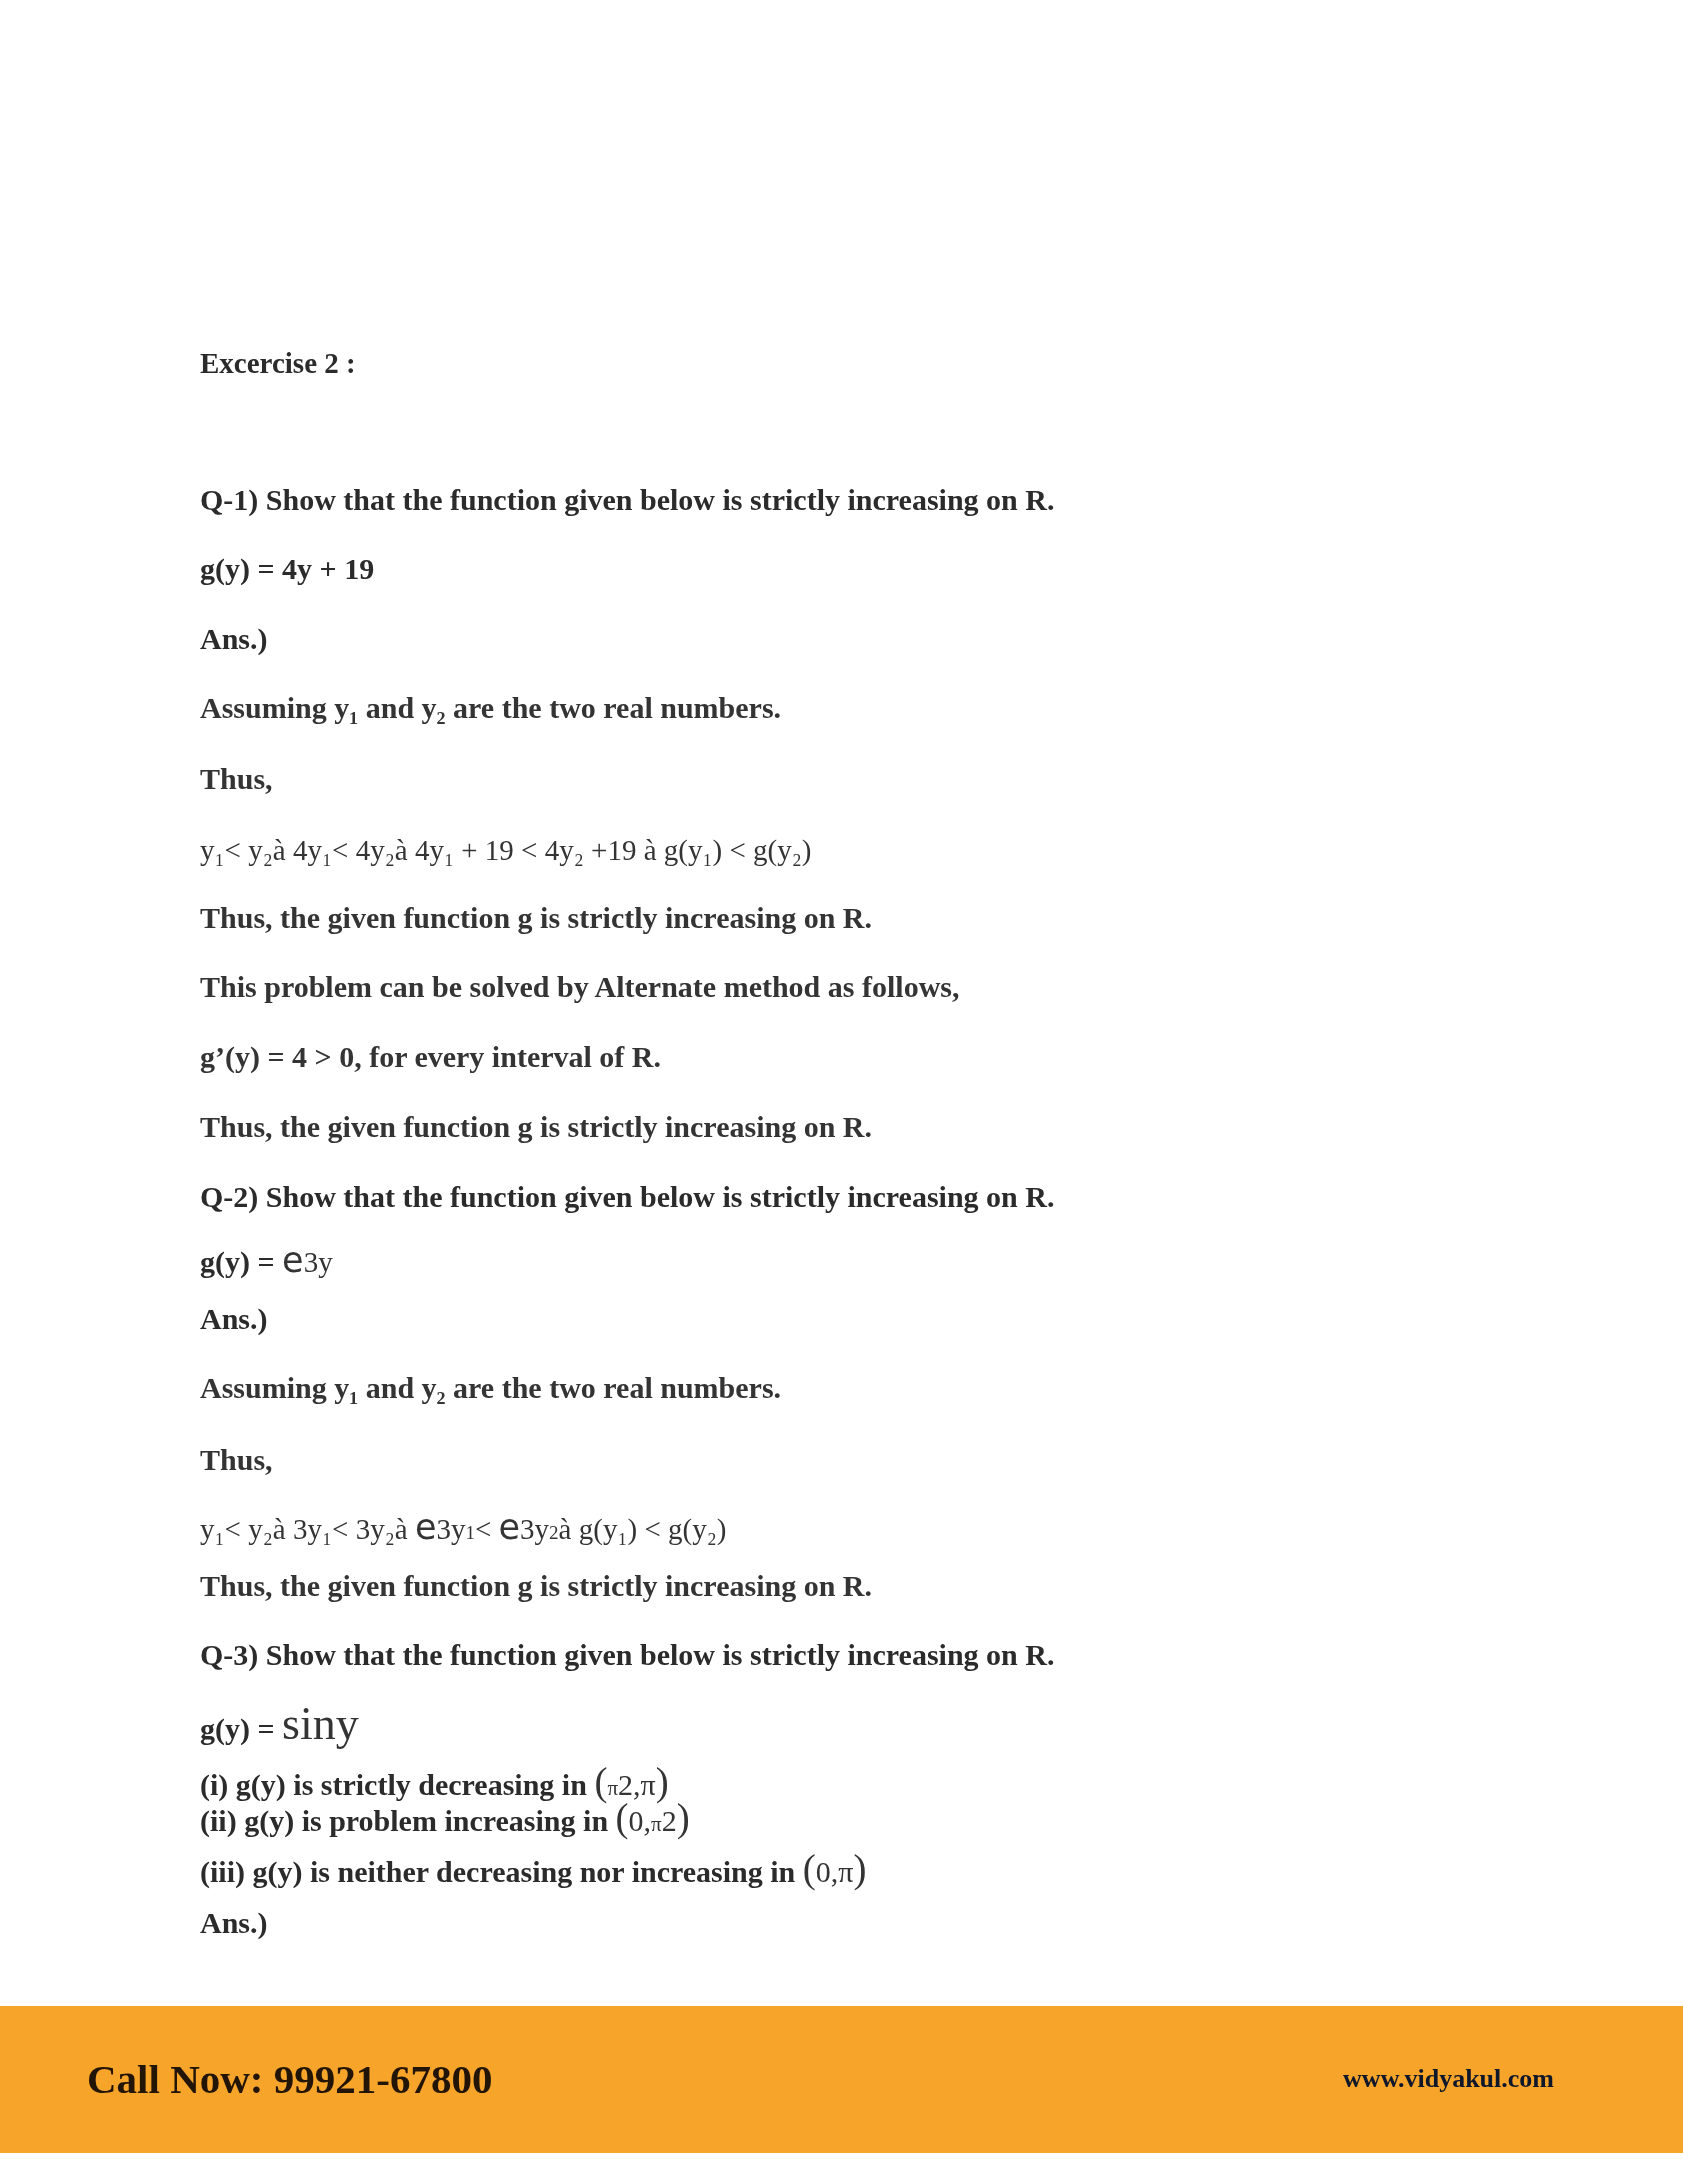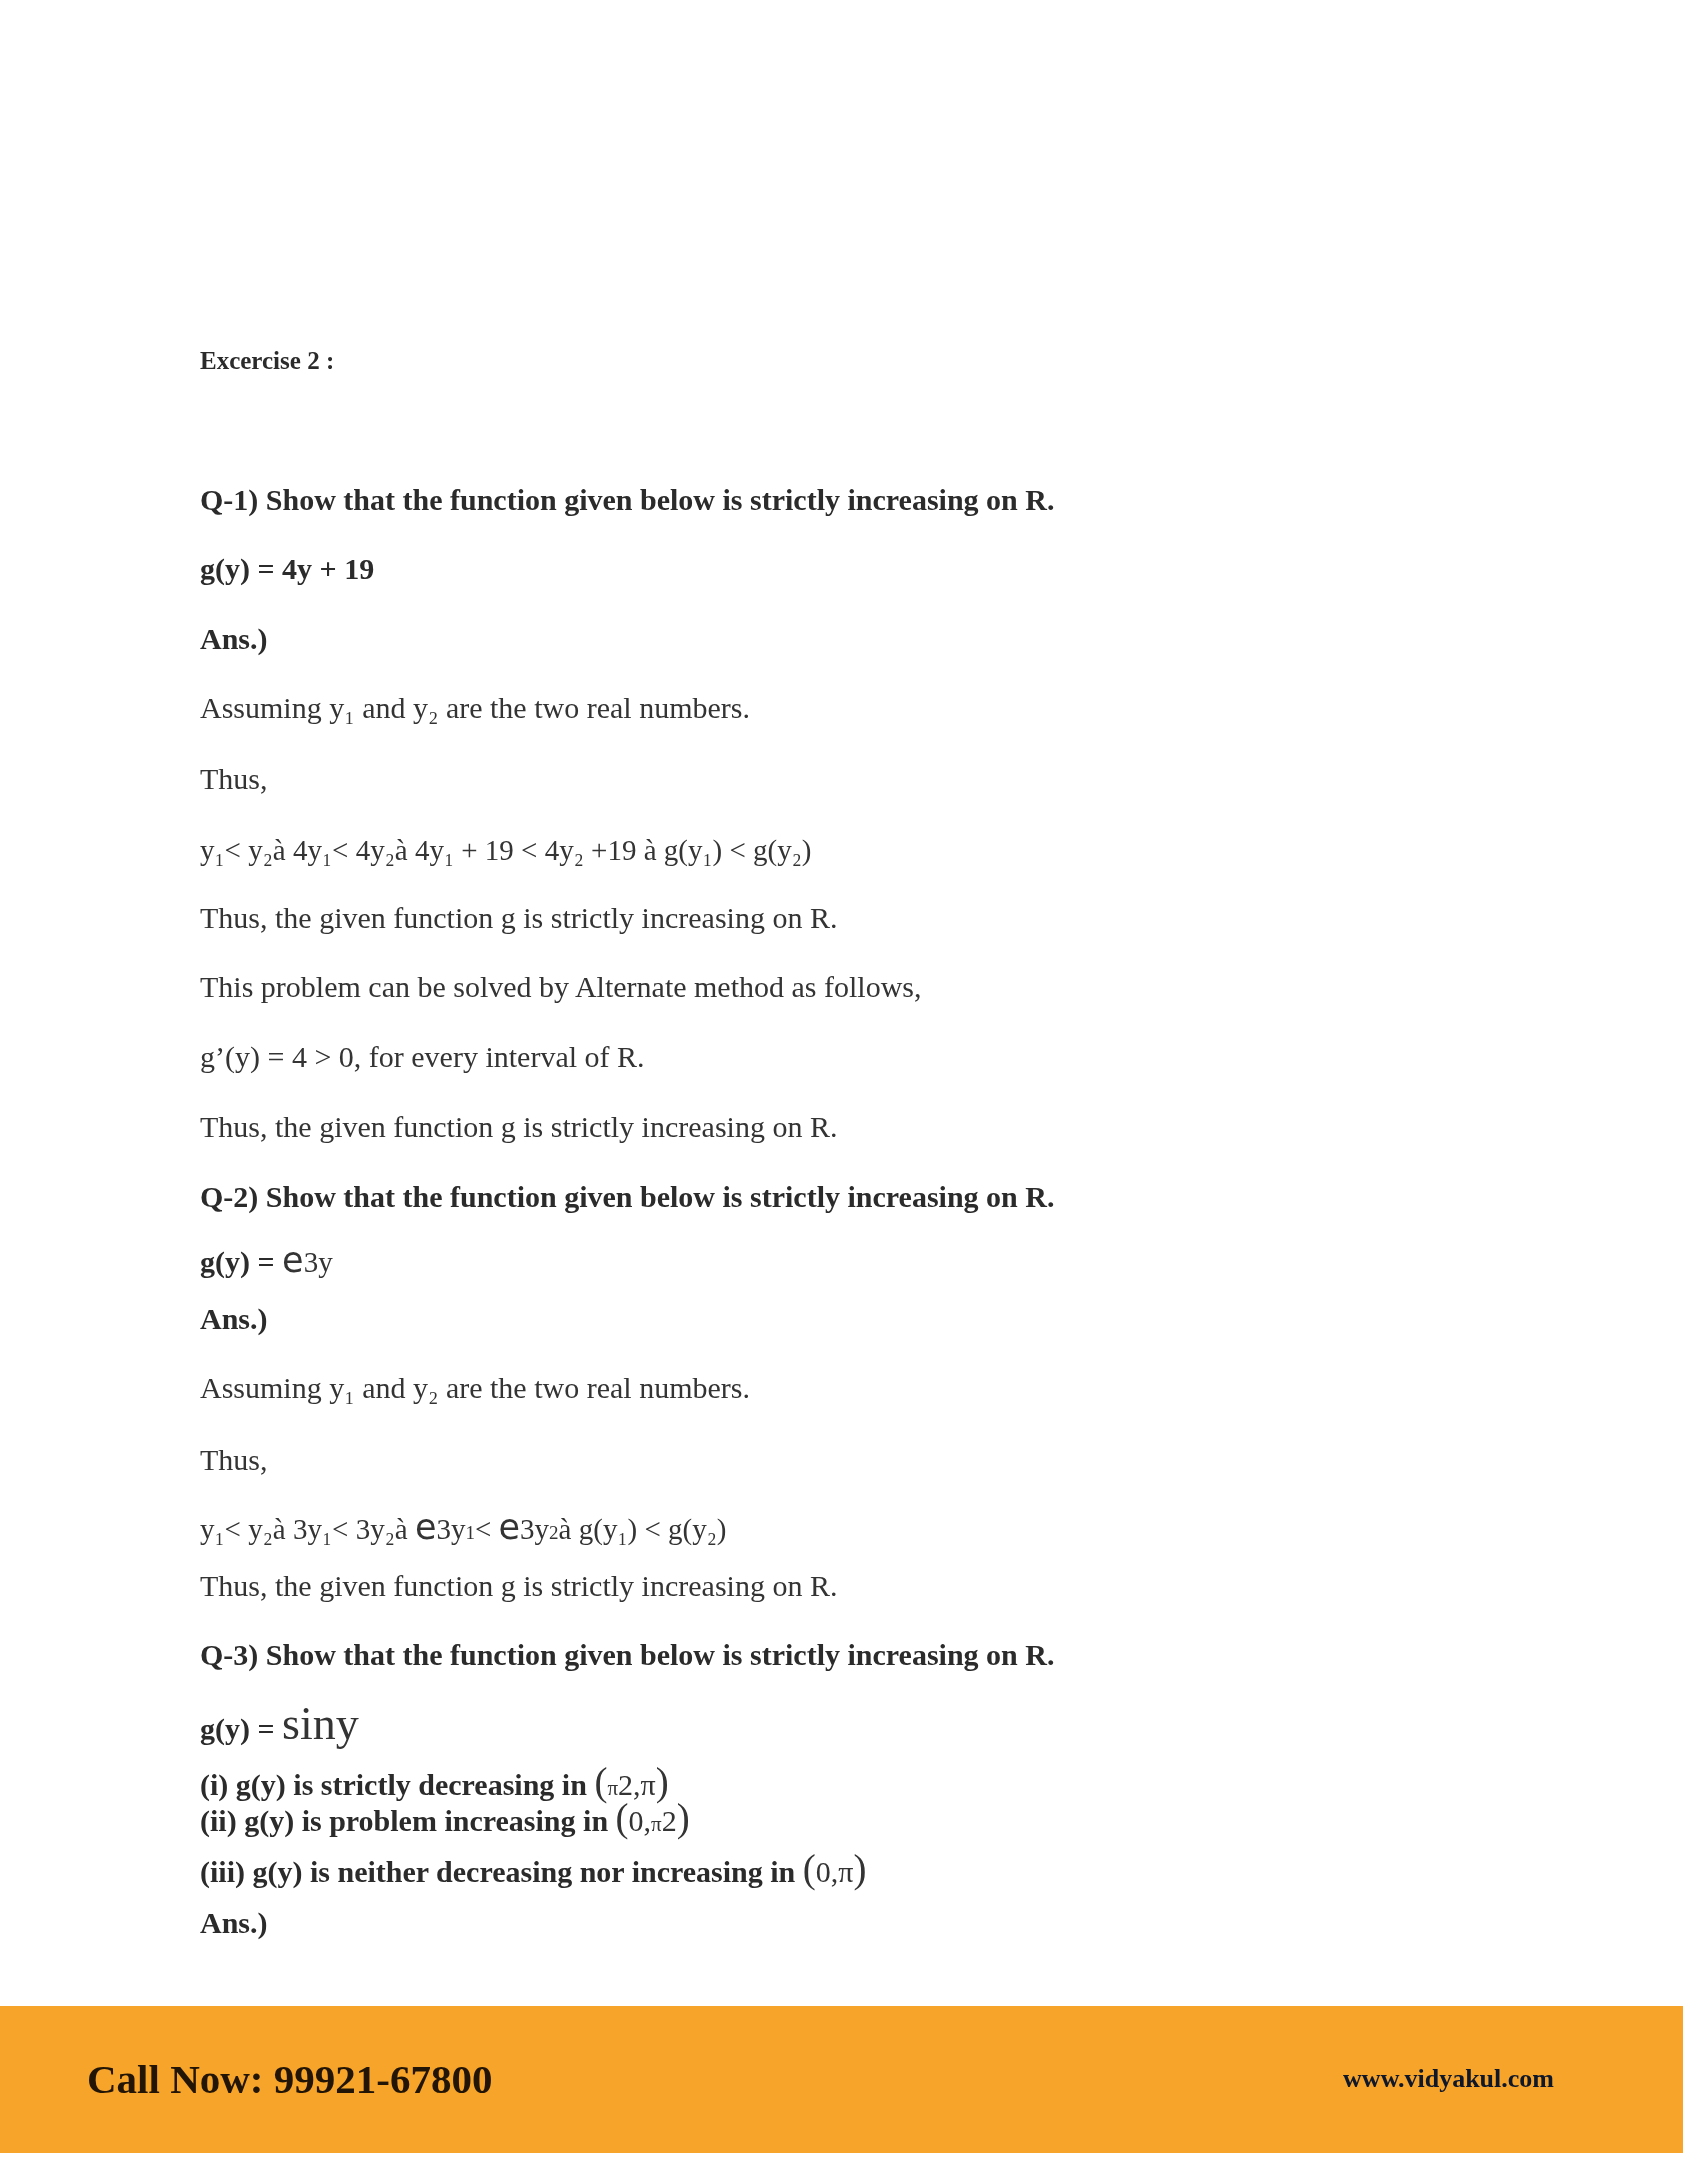--- a/index.html
+++ b/index.html
@@ -6,23 +6,23 @@
   .page{
     position:relative;
     width:1683px;
     height:2178px;
     background:#ffffff;
     overflow:hidden;
     font-family:"Liberation Serif","DejaVu Serif",serif;
     color:#2e2e2e;
   }
   .line{position:absolute;left:200px;white-space:nowrap;line-height:1.15;}
-  .ex-head{font-size:25px;font-weight:bold;color:#2b2b2b;}
+  .ex-head{font-size:29px;font-weight:bold;color:#2b2b2b;}
   .h{font-size:30px;font-weight:bold;color:#2b2b2b;}
-  .t{font-size:30px;font-weight:normal;color:#343434;}
+  .t{font-size:30px;font-weight:bold;color:#343434;}
   .f{font-size:29px;font-weight:normal;color:#343434;text-align:right;}
   .e-glyph{
     font-family:"DejaVu Sans","Liberation Sans",sans-serif;
     font-size:35px;font-weight:normal;color:#343434;line-height:0;
   }
   .sm-sub{font-size:19px;color:#343434;}
   .sin{font-size:46px;font-weight:normal;color:#343434;}
   .iv-p{font-size:39px;font-weight:normal;color:#343434;line-height:0;}
   .iv-n{font-size:30px;font-weight:normal;color:#343434;}
   .iv-pi-sm{font-size:21px;font-weight:normal;color:#343434;}

